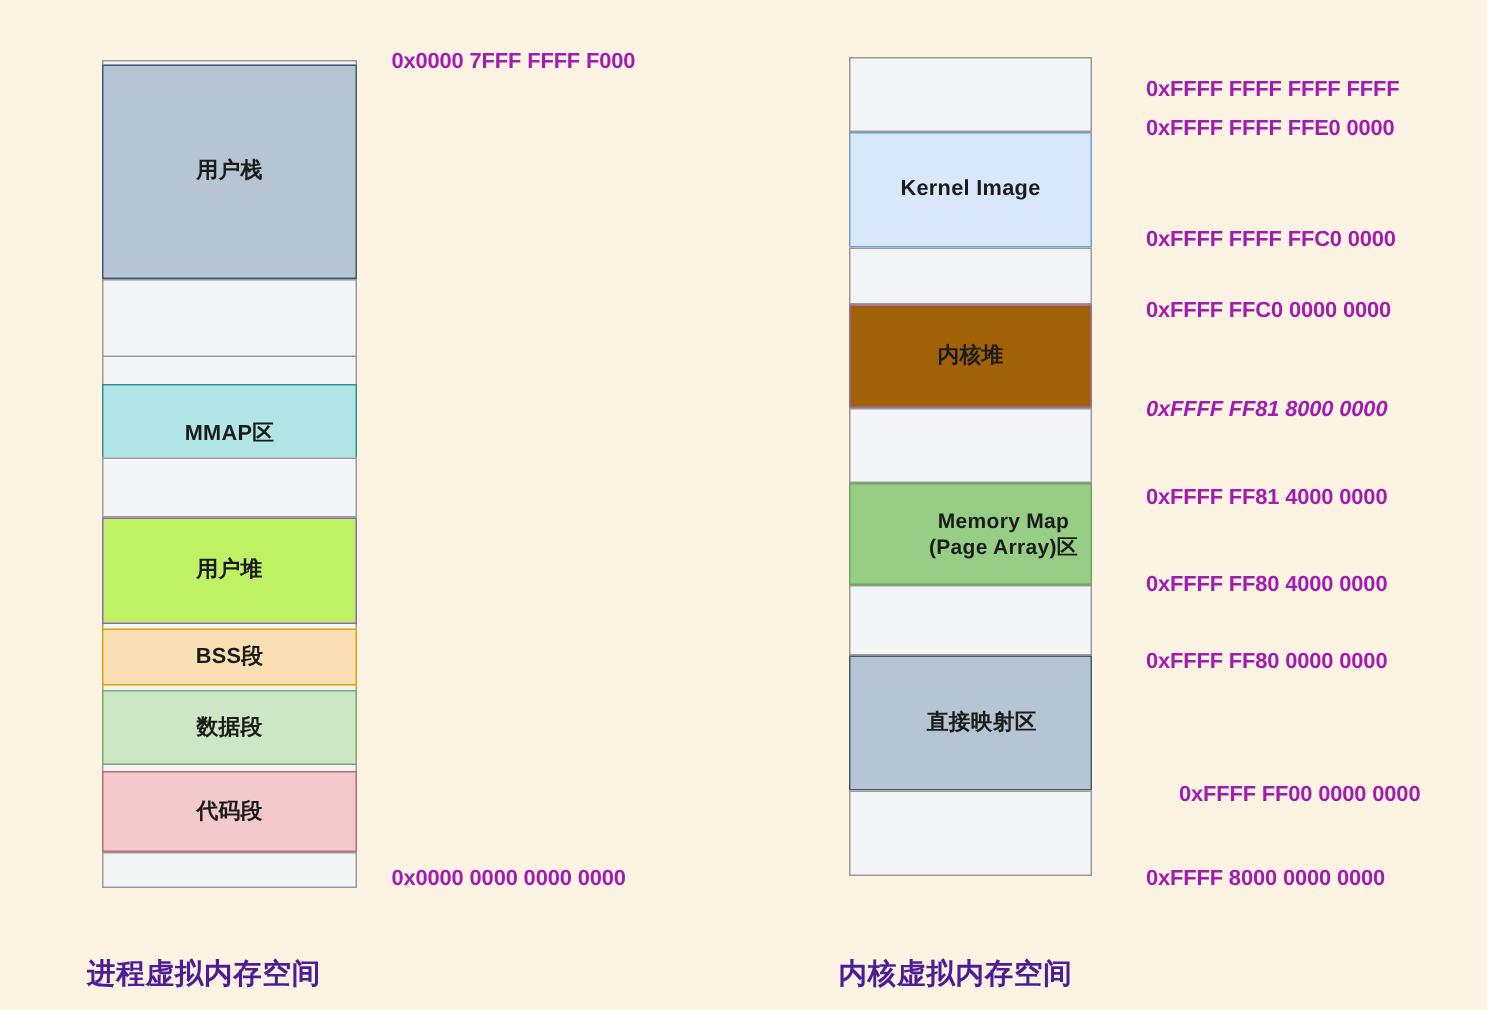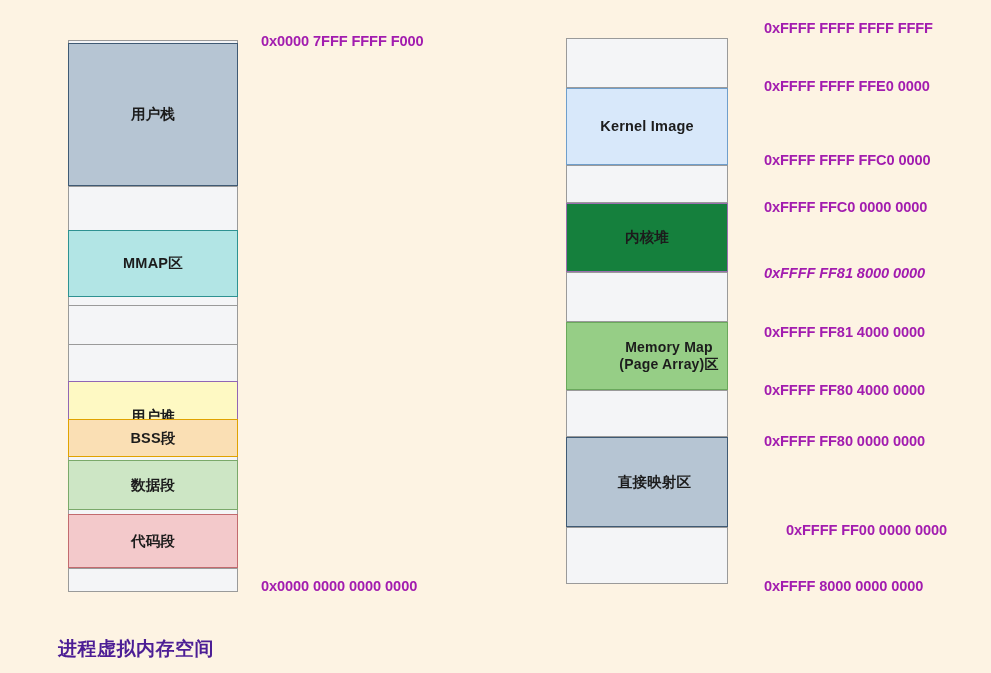--- a/index.html
+++ b/index.html
@@ -85,56 +85,57 @@
 </head>
 <body style="background: rgb(253, 243, 227);">
 
 <div class="diagram-root">
 
   <div class="column column-process">
     <div class="col-frame"></div>
 
     <div class="block" style="top: 3px; height: 143px; background: rgb(182, 197, 211); border: 1px solid rgb(63, 90, 116);">用户栈</div>
     <div class="block" style="top: 146px; height: 52px; background: rgb(244, 245, 247); border: 1px solid rgb(154, 154, 154);"></div>
-    <div class="block" style="top: 190px; height: 67px; background: rgb(178, 229, 229); border: 1px solid rgb(46, 146, 146);">MMAP区</div>
+    <div class="block" style="top: 216px; height: 67px; background: rgb(178, 229, 229); border: 1px solid rgb(46, 146, 146);">MMAP区</div>
     <div class="block" style="top: 265px; height: 40px; background: rgb(244, 245, 247); border: 1px solid rgb(154, 154, 154);"></div>
-    <div class="block" style="top: 305px; height: 71px; background: #fef9c3; border: 1px solid rgb(145, 102, 181); margin-top: 36px;">用户堆</div>
+    <div class="block" style="top: 305px; height: 71px; background: #bef264; border: 1px solid rgb(145, 102, 181);">用户堆</div>
     <div class="block" style="top: 379px; height: 38px; background: rgb(250, 223, 180); border: 1px solid rgb(224, 162, 0);">BSS段</div>
     <div class="block" style="top: 420px; height: 50px; background: rgb(205, 230, 197); border: 1px solid rgb(122, 169, 106);">数据段</div>
     <div class="block" style="top: 474px; height: 54px; background: rgb(243, 201, 203); border: 1px solid rgb(194, 106, 110);">代码段</div>
     <div class="block" style="top: 528px; height: 24px; background: rgb(244, 245, 247); border: 1px solid rgb(154, 154, 154);"></div>
   </div>
 
   <div class="addr addr-left" style="top:33px">0x0000 7FFF FFFF F000</div>
   <div class="addr addr-left" style="top:578px">0x0000 0000 0000 0000</div>
 
   <div class="caption caption-process">进程虚拟内存空间</div>
 
   <div class="column column-kernel">
     <div class="col-frame"></div>
 
     <div class="block" style="top: 0px; height: 50px; background: rgb(244, 245, 247); border: 1px solid rgb(154, 154, 154);"></div>
     <div class="block" style="top: 50px; height: 77px; background: rgb(216, 232, 250); border: 1px solid rgb(111, 158, 203);">Kernel Image</div>
     <div class="block" style="top: 127px; height: 38px; background: rgb(244, 245, 247); border: 1px solid rgb(154, 154, 154);"></div>
-    <div class="block" style="top: 165px; height: 69px; background: #15803d; border: 1px solid rgb(154, 111, 176);">内核堆</div>
+    <div class="block" style="top: 165px; height: 69px; background: #a16207; border: 1px solid rgb(154, 111, 176);">内核堆</div>
     <div class="block" style="top: 234px; height: 50px; background: rgb(244, 245, 247); border: 1px solid rgb(154, 154, 154);"></div>
     <div class="block two-line" style="top: 284px; height: 68px; background: rgb(150, 206, 134); border: 1px solid rgb(106, 168, 92);">Memory Map
 (Page Array)区</div>
     <div class="block" style="top: 352px; height: 47px; background: rgb(244, 245, 247); border: 1px solid rgb(154, 154, 154);"></div>
     <div class="block" style="top: 399px; height: 90px; background: rgb(182, 197, 211); border: 1px solid rgb(63, 90, 116); padding-left: 15px;">直接映射区</div>
     <div class="block" style="top: 489px; height: 57px; background: rgb(244, 245, 247); border: 1px solid rgb(154, 154, 154);"></div>
   </div>
 
   <div id="kernel-address-labels">
-      <div class="addr addr-right" style="top: 20px;">0xFFFF FFFF FFFF FFFF</div>
+      <div class="addr addr-right" style="top: 52px;">0xFFFF FFFF FFFF FFFF</div>
       <div class="addr addr-right" style="top: 78px;">0xFFFF FFFF FFE0 0000</div>
       <div class="addr addr-right" style="top: 152px;">0xFFFF FFFF FFC0 0000</div>
       <div class="addr addr-right" style="top: 199px;">0xFFFF FFC0 0000 0000</div>
       <div class="addr addr-right" style="top: 265px; font-style: italic;">0xFFFF FF81 8000 0000</div>
       <div class="addr addr-right" style="top: 324px;">0xFFFF FF81 4000 0000</div>
       <div class="addr addr-right" style="top: 382px;">0xFFFF FF80 4000 0000</div>
       <div class="addr addr-right" style="top: 433px;">0xFFFF FF80 0000 0000</div>
       <div class="addr addr-right" style="top: 522px; margin-left: 22px;">0xFFFF FF00 0000 0000</div>
       <div class="addr addr-right" style="top: 578px;">0xFFFF 8000 0000 0000</div>
     </div>
 
+  <div class="caption caption-kernel">内核虚拟内存空间</div>
 
 </div>
 
 </body></html>

